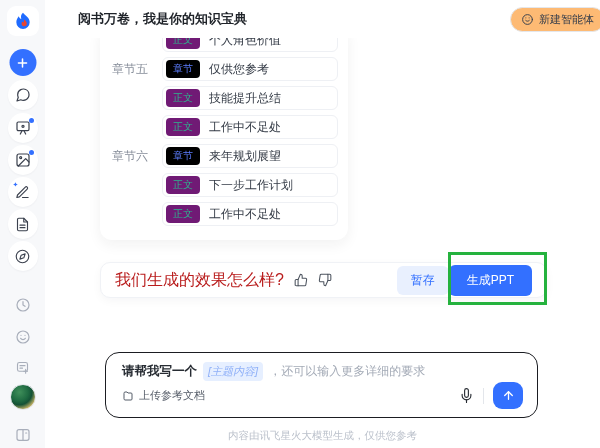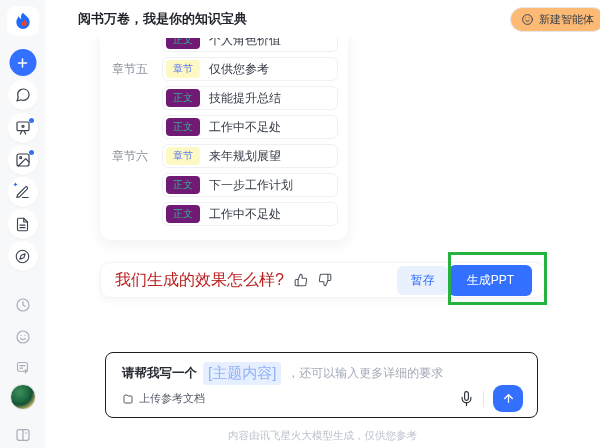--- a/index.html
+++ b/index.html
@@ -32,44 +32,44 @@
     border-radius:999px; padding:4px 10px; font-size:11px; color:#383f4b; cursor:pointer; }
 
   
   .outline-card { position:absolute; left:55px; top:24px; width:248px; background:#fff; border-radius:12px;
     box-shadow:0 5px 14px rgba(31,35,41,.06); padding:4px 0 14px 0; z-index:2; }
   .o-row { display:flex; align-items:center; margin-bottom:5px; }
   .o-label { width:62px; padding-left:12px; font-size:12px; color:#878e9a; flex:none; }
   .o-box { width:176px; height:24px; background:#fff; border:1px solid #eef0f4; border-radius:6px;
     display:flex; align-items:center; gap:9px; padding:0 6px 0 3px; cursor:pointer; }
   .badge { flex:none; width:34px; height:18px; border-radius:4px; font-size:10px; display:flex; align-items:center; justify-content:center; }
-  .badge.chapter { background:#fef9c3; color:#5b7bfa;text-align:right; }
+  .badge.chapter { background:#000000; color:#5b7bfa;text-align:right; }
   .badge.body { background:#701a75; color:#2db98d; }
   .o-title { font-size:12px; color:#333a45; white-space:nowrap; }
 
   
   .feedback { position:absolute; left:55px; top:262px; width:447px; height:36px; background:#fff;
     border:1px solid #f0f2f6; border-radius:10px; box-shadow:0 3px 10px rgba(31,35,41,.04);
     display:flex; align-items:center; padding:0 14px; z-index:3; }
   .fb-q { font-size:16px; color:#b91c1c; }
   .thumb-btn { background:none; border:none; margin-left:10px; cursor:pointer; display:flex; align-items:center; }
   .thumb-btn svg { stroke:#4d545f; }
   .fb-actions { margin-left:auto; display:flex; align-items:center; }
   .btn-save { background:#e9f0fe; color:#3370ff; border:none; border-radius:6px; padding:6px 14px; font-size:12px; cursor:pointer; }
   .btn-gen { background:#3370ff; color:#fff; border:none; border-radius:6px; padding:7px 18px; font-size:12px; cursor:pointer; }
   .annotation { position:absolute; left:403px; top:252px; width:99px; height:53px; border:3px solid #25b23e;
     z-index:5; pointer-events:none; }
 
   
   .composer { position:absolute; left:60px; top:352px; width:433px; height:66px; background:#fff;
-    border:1.5px solid #1b1d22; border-radius:8px; padding:9px 14px 8px 16px;
+    border:1.5px solid #1b1d22; border-radius:14px; padding:9px 14px 8px 16px;
     display:flex; flex-direction:column; justify-content:space-between; z-index:3; }
   .c-line1 { display:flex; align-items:center; font-size:12px; cursor:text; }
   .c-prefix { font-weight:bold; color:#272c33; font-size:12.5px; }
-  .c-chip { background:#e6efff; color:#8fb0f8; border-radius:4px; padding:2px 5px; margin:0 6px; font-size:15px; cursor:pointer; }
+  .c-chip { background:#e6efff; color:#8fb0f8; border-radius:4px; padding:2px 5px; margin:0 6px; font-size:11px; cursor:pointer;font-style:italic; }
   .c-suffix { color:#a3aab6; }
   .c-line2 { display:flex; align-items:center; }
   .upload-btn { display:flex; align-items:center; gap:5px; background:none; border:none; font-size:11px; color:#555c68; cursor:pointer; }
   .upload-btn svg { stroke:#555c68; }
   .c-right { margin-left:auto; display:flex; align-items:center; gap:9px; }
   .mic-btn { background:none; border:none; cursor:pointer; display:flex; }
   .mic-btn svg { stroke:#262a31; }
   .vdiv { width:1px; height:16px; background:#e3e6eb; }
   .send-btn { width:30px; height:27px; border-radius:9px; background:#3370ff; border:none; cursor:pointer;
     display:flex; align-items:center; justify-content:center; }

